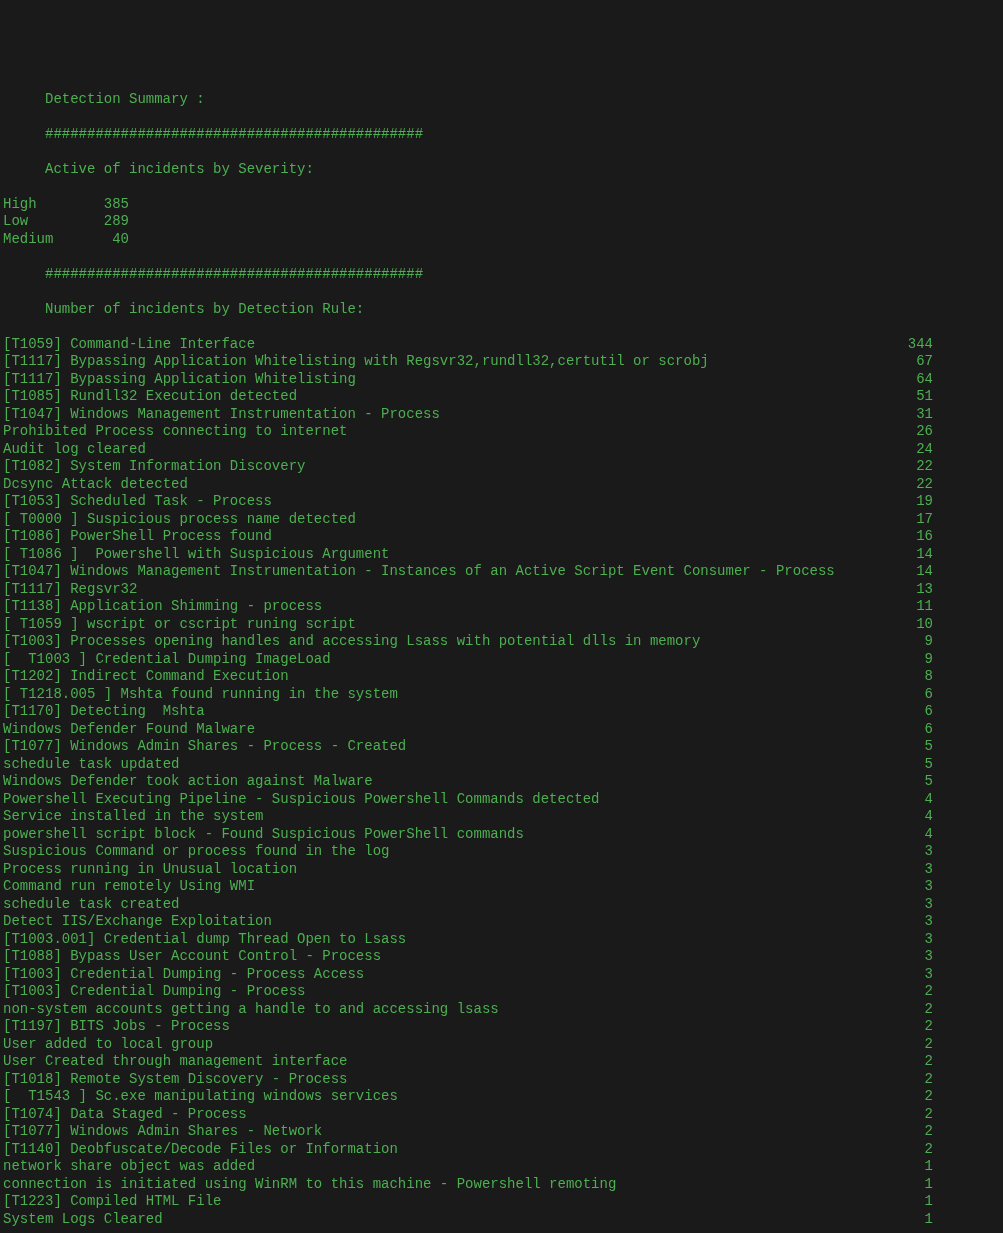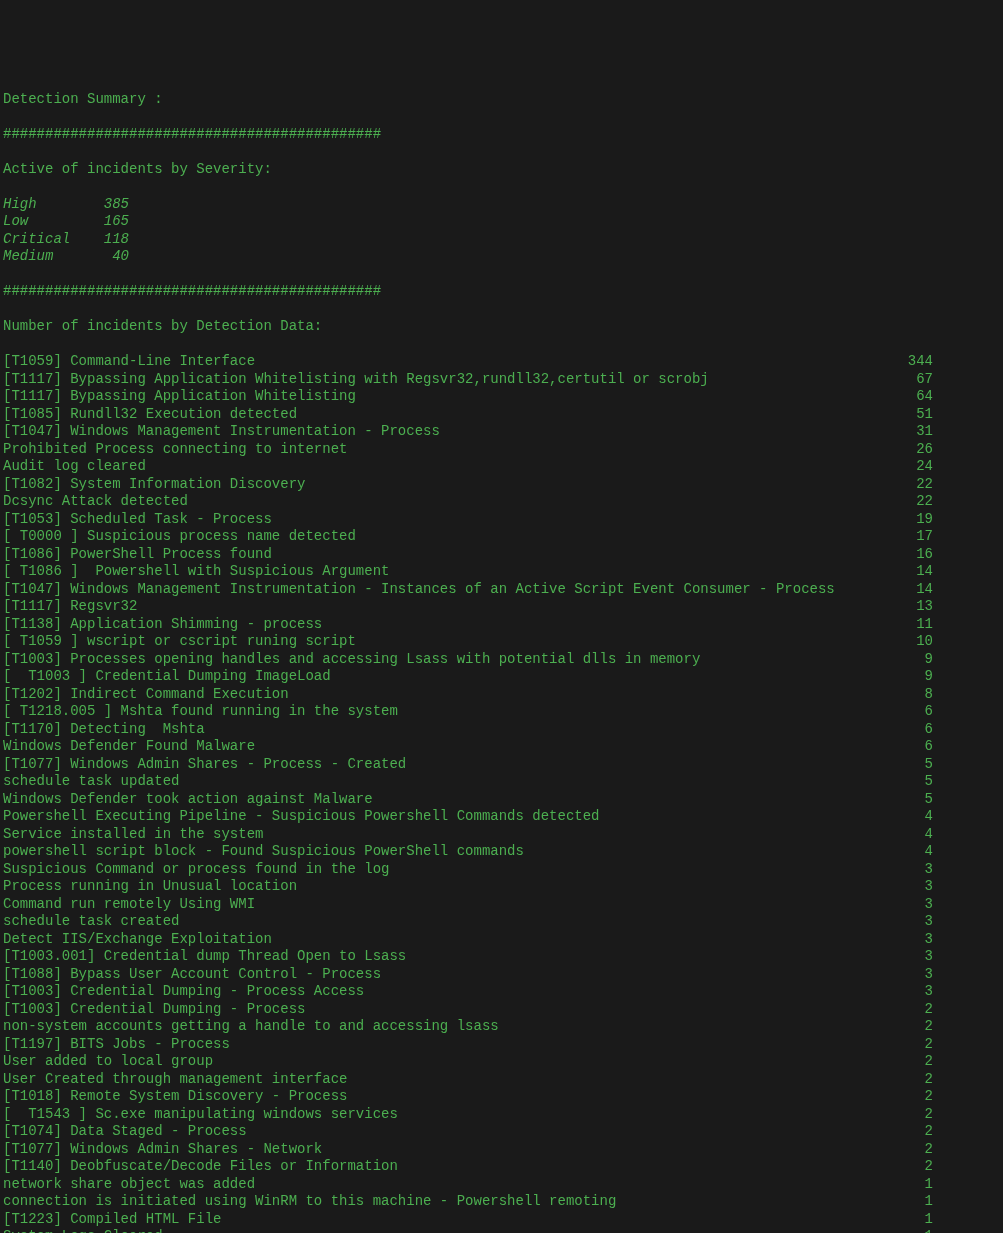--- a/index.html
+++ b/index.html
@@ -14,47 +14,47 @@
       font-size: 14px;
       line-height: 1.25;
       padding: 3px;
       white-space: pre;
     }
     .terminal {
       width: 100%;
     }
     .line {
       display: block;
+      margin-left: 42px;
     }
     .row {
       display: flex;
       justify-content: space-between;
       width: 930px;
     }
     .row-label {
       flex: 1;
     }
     .row-count {
       text-align: right;
       min-width: 40px;
     }
     .sev-row {
       display: block;
-      font-style: italic;
     }
   </style>
 </head>
 <body>
 
 
 
 <div class="terminal">
 <span class="line">Detection Summary :</span>
 <span class="line">#############################################</span>
 <span class="line">Active of incidents by Severity:</span>
-<div id="severity-list"><span class="sev-row">High        385</span><span class="sev-row">Low         165</span><span class="sev-row">Critical    118</span><span class="sev-row">Medium       40</span></div>
+<div id="severity-list"><span class="sev-row">High        385</span><span class="sev-row">Low         289</span><span class="sev-row">Medium       40</span></div>
 <span class="line">#############################################</span>
-<span class="line">Number of incidents by Detection Data:</span>
+<span class="line">Number of incidents by Detection Rule:</span>
 <div id="rules-list"><div class="row"><span class="row-label">[T1059] Command-Line Interface</span><span class="row-count">344</span></div><div class="row"><span class="row-label">[T1117] Bypassing Application Whitelisting with Regsvr32,rundll32,certutil or scrobj</span><span class="row-count">67</span></div><div class="row"><span class="row-label">[T1117] Bypassing Application Whitelisting</span><span class="row-count">64</span></div><div class="row"><span class="row-label">[T1085] Rundll32 Execution detected</span><span class="row-count">51</span></div><div class="row"><span class="row-label">[T1047] Windows Management Instrumentation - Process</span><span class="row-count">31</span></div><div class="row"><span class="row-label">Prohibited Process connecting to internet</span><span class="row-count">26</span></div><div class="row"><span class="row-label">Audit log cleared</span><span class="row-count">24</span></div><div class="row"><span class="row-label">[T1082] System Information Discovery</span><span class="row-count">22</span></div><div class="row"><span class="row-label">Dcsync Attack detected</span><span class="row-count">22</span></div><div class="row"><span class="row-label">[T1053] Scheduled Task - Process</span><span class="row-count">19</span></div><div class="row"><span class="row-label">[ T0000 ] Suspicious process name detected</span><span class="row-count">17</span></div><div class="row"><span class="row-label">[T1086] PowerShell Process found</span><span class="row-count">16</span></div><div class="row"><span class="row-label">[ T1086 ]  Powershell with Suspicious Argument</span><span class="row-count">14</span></div><div class="row"><span class="row-label">[T1047] Windows Management Instrumentation - Instances of an Active Script Event Consumer - Process</span><span class="row-count">14</span></div><div class="row"><span class="row-label">[T1117] Regsvr32</span><span class="row-count">13</span></div><div class="row"><span class="row-label">[T1138] Application Shimming - process</span><span class="row-count">11</span></div><div class="row"><span class="row-label">[ T1059 ] wscript or cscript runing script</span><span class="row-count">10</span></div><div class="row"><span class="row-label">[T1003] Processes opening handles and accessing Lsass with potential dlls in memory</span><span class="row-count">9</span></div><div class="row"><span class="row-label">[  T1003 ] Credential Dumping ImageLoad</span><span class="row-count">9</span></div><div class="row"><span class="row-label">[T1202] Indirect Command Execution</span><span class="row-count">8</span></div><div class="row"><span class="row-label">[ T1218.005 ] Mshta found running in the system</span><span class="row-count">6</span></div><div class="row"><span class="row-label">[T1170] Detecting  Mshta</span><span class="row-count">6</span></div><div class="row"><span class="row-label">Windows Defender Found Malware</span><span class="row-count">6</span></div><div class="row"><span class="row-label">[T1077] Windows Admin Shares - Process - Created</span><span class="row-count">5</span></div><div class="row"><span class="row-label">schedule task updated</span><span class="row-count">5</span></div><div class="row"><span class="row-label">Windows Defender took action against Malware</span><span class="row-count">5</span></div><div class="row"><span class="row-label">Powershell Executing Pipeline - Suspicious Powershell Commands detected</span><span class="row-count">4</span></div><div class="row"><span class="row-label">Service installed in the system</span><span class="row-count">4</span></div><div class="row"><span class="row-label">powershell script block - Found Suspicious PowerShell commands</span><span class="row-count">4</span></div><div class="row"><span class="row-label">Suspicious Command or process found in the log</span><span class="row-count">3</span></div><div class="row"><span class="row-label">Process running in Unusual location</span><span class="row-count">3</span></div><div class="row"><span class="row-label">Command run remotely Using WMI</span><span class="row-count">3</span></div><div class="row"><span class="row-label">schedule task created</span><span class="row-count">3</span></div><div class="row"><span class="row-label">Detect IIS/Exchange Exploitation</span><span class="row-count">3</span></div><div class="row"><span class="row-label">[T1003.001] Credential dump Thread Open to Lsass</span><span class="row-count">3</span></div><div class="row"><span class="row-label">[T1088] Bypass User Account Control - Process</span><span class="row-count">3</span></div><div class="row"><span class="row-label">[T1003] Credential Dumping - Process Access</span><span class="row-count">3</span></div><div class="row"><span class="row-label">[T1003] Credential Dumping - Process</span><span class="row-count">2</span></div><div class="row"><span class="row-label">non-system accounts getting a handle to and accessing lsass</span><span class="row-count">2</span></div><div class="row"><span class="row-label">[T1197] BITS Jobs - Process</span><span class="row-count">2</span></div><div class="row"><span class="row-label">User added to local group</span><span class="row-count">2</span></div><div class="row"><span class="row-label">User Created through management interface</span><span class="row-count">2</span></div><div class="row"><span class="row-label">[T1018] Remote System Discovery - Process</span><span class="row-count">2</span></div><div class="row"><span class="row-label">[  T1543 ] Sc.exe manipulating windows services</span><span class="row-count">2</span></div><div class="row"><span class="row-label">[T1074] Data Staged - Process</span><span class="row-count">2</span></div><div class="row"><span class="row-label">[T1077] Windows Admin Shares - Network</span><span class="row-count">2</span></div><div class="row"><span class="row-label">[T1140] Deobfuscate/Decode Files or Information</span><span class="row-count">2</span></div><div class="row"><span class="row-label">network share object was added</span><span class="row-count">1</span></div><div class="row"><span class="row-label">connection is initiated using WinRM to this machine - Powershell remoting</span><span class="row-count">1</span></div><div class="row"><span class="row-label">[T1223] Compiled HTML File</span><span class="row-count">1</span></div><div class="row"><span class="row-label">System Logs Cleared</span><span class="row-count">1</span></div></div>
 </div>
 
 
 
 
 </body></html>

